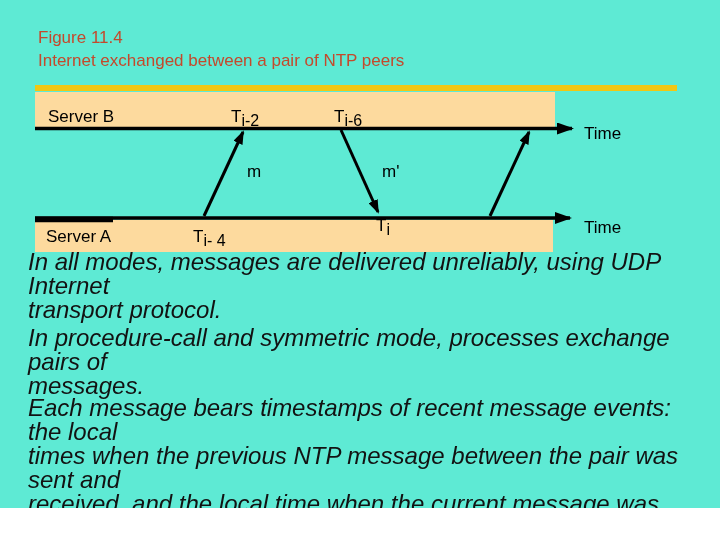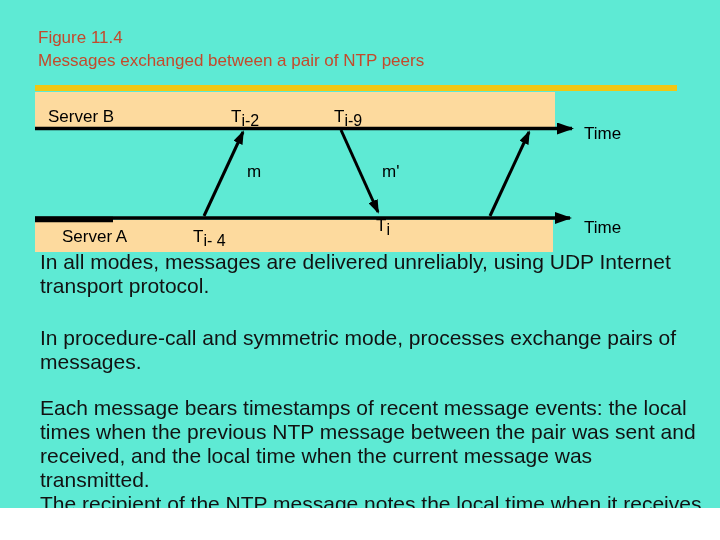--- a/index.html
+++ b/index.html
@@ -24,34 +24,34 @@
   .tl{stroke:var(--line,#000);stroke-width:3.5;fill:none;}
   .tl-thick{stroke:var(--line,#000);stroke-width:5.5;fill:none;}
   .msg{stroke:var(--line,#000);stroke-width:3;fill:none;}
   .ah{fill:var(--line,#000);}
 
   
   .dlabel{position:absolute;font-size:17px;color:#000;white-space:nowrap;line-height:18px;}
   .dlabel sub{font-size:16px;line-height:0;}
 
   
-  .para{position:absolute;left:40px;width:662px;font-size:21px;line-height:24px;
-        color:var(--body-text,#121212);white-space:pre-line;}
+  .para{position:absolute;left:28px;width:662px;font-size:24px;line-height:24px;
+        color:var(--body-text,#121212);white-space:pre-line;font-style:italic;}
   .para-1{top:250px;}
   .para-2{top:326px;}
   .para-3{top:396px;}
 </style>
 </head>
 <body>
 
 <div class="slide">
 
   <div class="fig-title">
     <div>Figure 11.4</div>
-    <div>Messages exchanged between a pair of NTP peers</div>
+    <div>Internet exchanged between a pair of NTP peers</div>
   </div>
 
   <div class="accent-bar"></div>
 
   <div class="band band-top"></div>
   <div class="band band-bottom"></div>
 
   <svg class="diagram-svg" viewBox="0 0 720 540" xmlns="http://www.w3.org/2000/svg">
     <defs>
       <marker id="arr-lg" markerUnits="userSpaceOnUse" markerWidth="17" markerHeight="12" refX="15" refY="6" orient="auto">
@@ -68,29 +68,29 @@
 
     <line class="msg" x1="204" y1="216" x2="243" y2="132" marker-end="url(#arr-sm)"></line>
     <line class="msg" x1="341" y1="130" x2="378" y2="212" marker-end="url(#arr-sm)"></line>
     <line class="msg" x1="490" y1="216" x2="529" y2="132" marker-end="url(#arr-sm)"></line>
   </svg>
 
   <div class="dlabel" style="left:48px;top:108px">Server B</div>
 
   <div class="dlabel" style="left:231px;top:108px"><span>T</span><sub>i-2</sub></div>
 
-  <div class="dlabel" style="left:334px;top:108px"><span>T</span><sub>i-9</sub></div>
+  <div class="dlabel" style="left:334px;top:108px"><span>T</span><sub>i-6</sub></div>
 
   <div class="dlabel" style="left:584px;top:125px">Time</div>
 
   <div class="dlabel" style="left:247px;top:163px">m</div>
 
   <div class="dlabel" style="left:382px;top:163px">m'</div>
 
-  <div class="dlabel" style="left:62px;top:228px">Server A</div>
+  <div class="dlabel" style="left:46px;top:228px">Server A</div>
 
   <div class="dlabel" style="left:193px;top:228px"><span>T</span><sub>i- 4</sub></div>
 
   <div class="dlabel" style="left:376px;top:217px"><span>T</span><sub>i</sub></div>
 
   <div class="dlabel" style="left:584px;top:219px">Time</div>
 
   <div class="para para-1">In all modes, messages are delivered unreliably, using UDP Internet
 transport protocol.</div>
   <div class="para para-3">Each message bears timestamps of recent message events: the local

